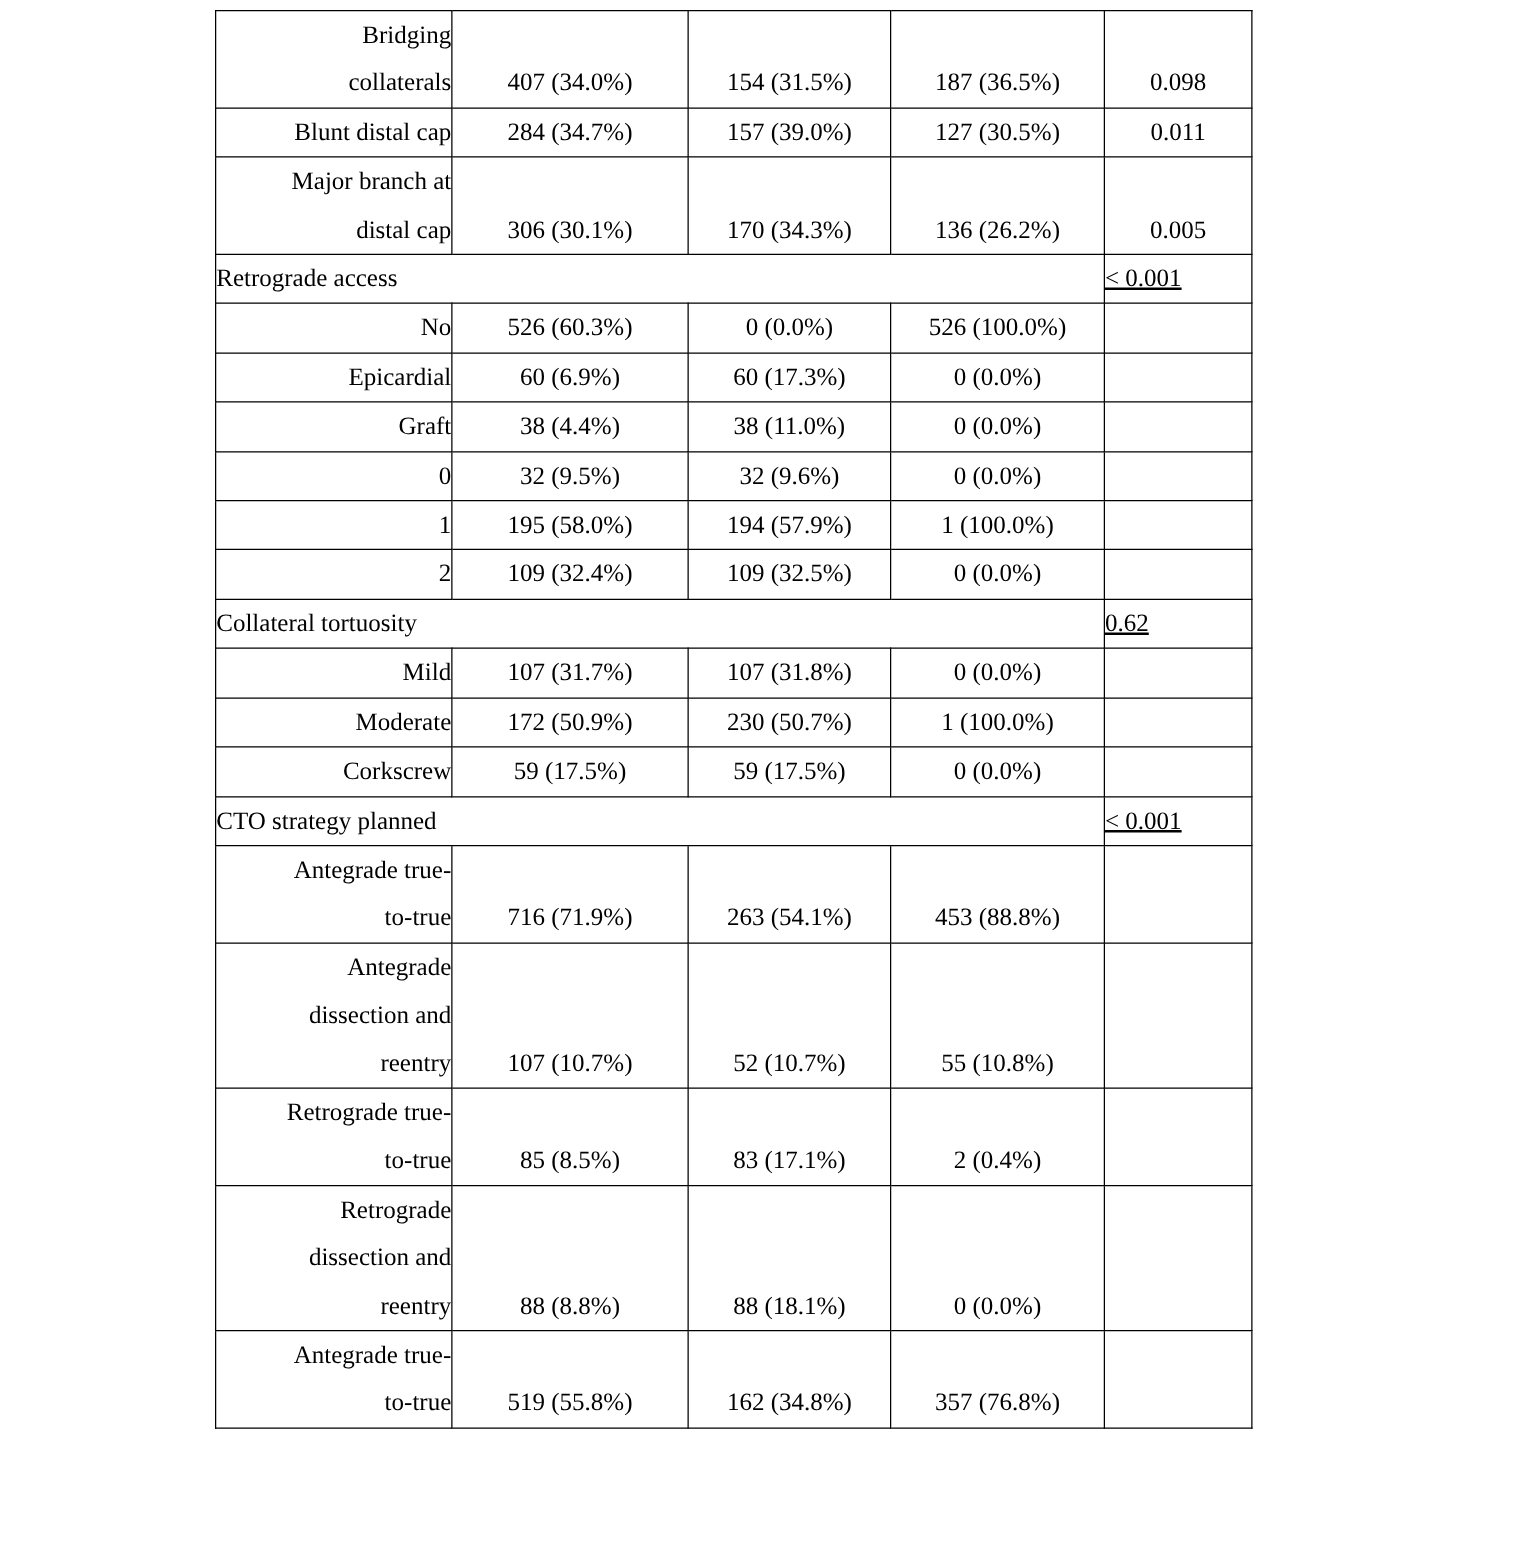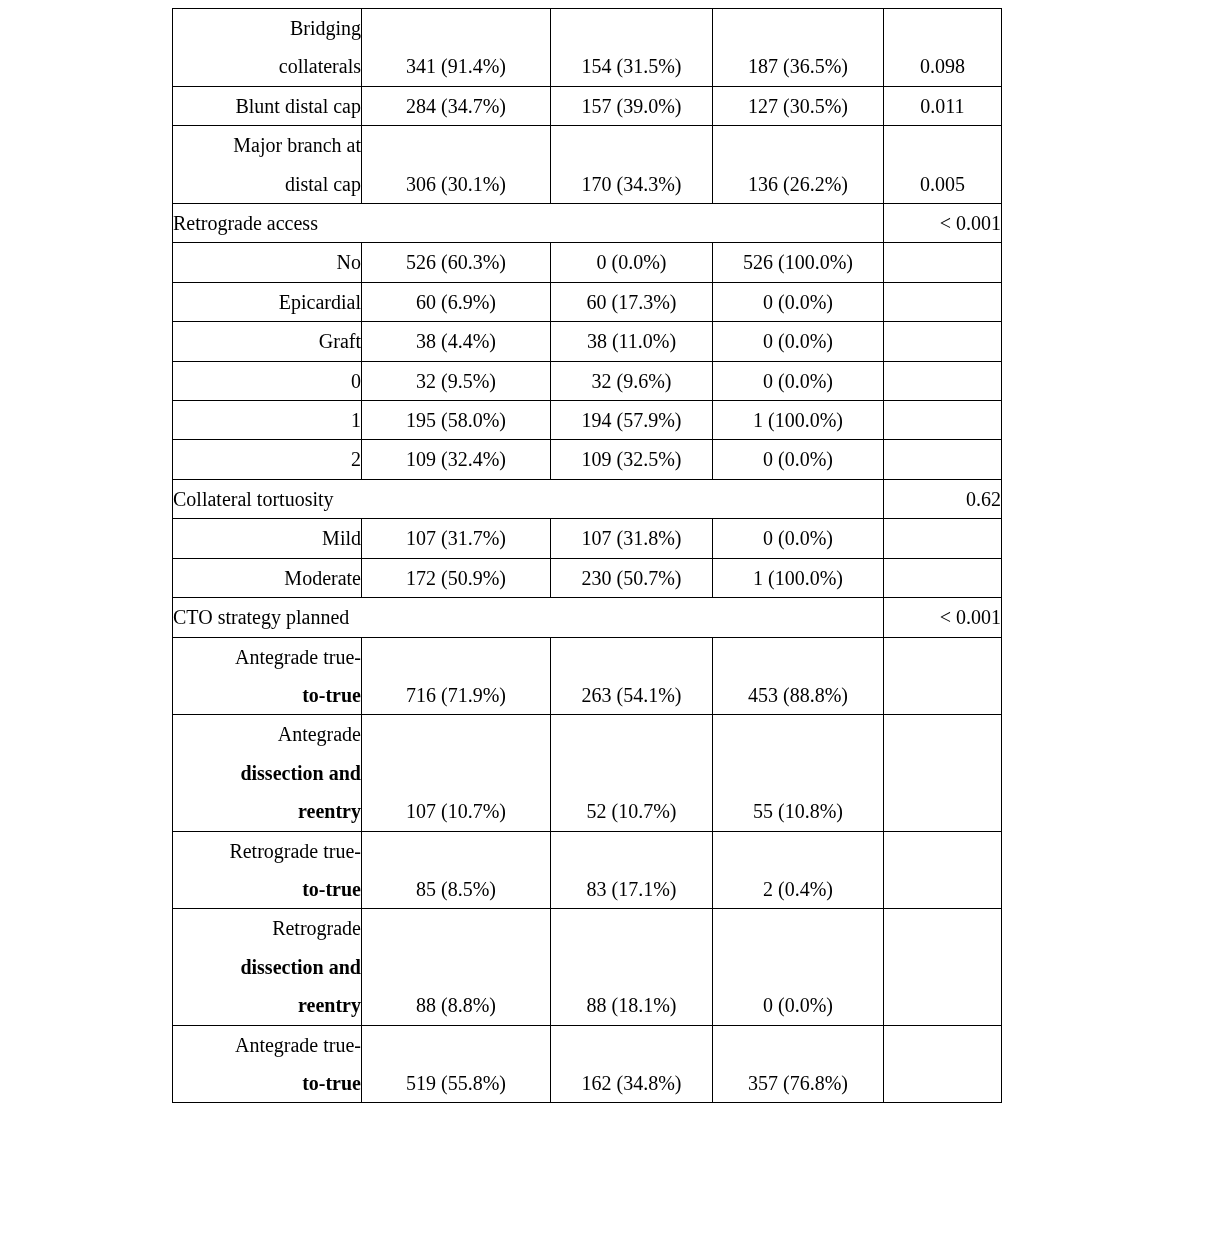--- a/index.html
+++ b/index.html
@@ -7,42 +7,42 @@
          font-family:"Liberation Serif", "DejaVu Serif", serif; color:#000; }
   table.t { position:absolute; left:172px; top:8px; border-collapse:collapse;
             table-layout:fixed; width:829px; }
   table.t td { border:1.3px solid #000; padding:0; font-size:20px; line-height:38.4px;
                vertical-align:bottom; box-sizing:border-box; }
   td.lab { padding-left:11px; text-align:right; }
   td.lab.sub { padding-left:28px; }
   td.num { text-align:center; }
   td.p { text-align:center; }
   td.hdr { text-align:left; padding-left:11px; vertical-align:top; }
-  td.phdr { text-align:right; vertical-align:top; }
+  td.phdr { text-align:left; vertical-align:top;text-decoration:underline; }
   .lab-line { display:block; }
-  .lab-line.cont { padding-left:0; margin-left:-17px;font-weight:bold; }
+  .lab-line.cont { padding-left:0; margin-left:-17px; }
 </style>
 </head>
 <body>
 
 <table class="t">
   <colgroup>
     <col style="width:189px">
     <col style="width:189px">
     <col style="width:162px">
     <col style="width:171px">
     <col style="width:118px">
   </colgroup>
   <tbody id="tbody">
       <tr>
         <td class="lab">
           <span class="lab-line">Bridging</span>
           <span class="lab-line">collaterals</span>
         </td>
-        <td class="num">341 (91.4%)</td>
+        <td class="num">407 (34.0%)</td>
         <td class="num">154 (31.5%)</td>
         <td class="num">187 (36.5%)</td>
         <td class="p">0.098</td>
       </tr>
       <tr>
         <td class="lab">
           <span class="lab-line">Blunt distal cap</span>
         </td>
         <td class="num">284 (34.7%)</td>
         <td class="num">157 (39.0%)</td>
@@ -133,20 +133,29 @@
       <tr>
         <td class="lab sub">
           <span class="lab-line">Moderate</span>
         </td>
         <td class="num">172 (50.9%)</td>
         <td class="num">230 (50.7%)</td>
         <td class="num">1 (100.0%)</td>
         <td class="p"></td>
       </tr>
       <tr>
+        <td class="lab sub">
+          <span class="lab-line">Corkscrew</span>
+        </td>
+        <td class="num">59 (17.5%)</td>
+        <td class="num">59 (17.5%)</td>
+        <td class="num">0 (0.0%)</td>
+        <td class="p"></td>
+      </tr>
+      <tr>
         <td colspan="4" class="hdr">CTO strategy planned</td>
         <td class="phdr">&lt; 0.001</td>
       </tr>
       <tr>
         <td class="lab sub">
           <span class="lab-line">Antegrade true-</span>
           <span class="lab-line cont">to-true</span>
         </td>
         <td class="num">716 (71.9%)</td>
         <td class="num">263 (54.1%)</td>

